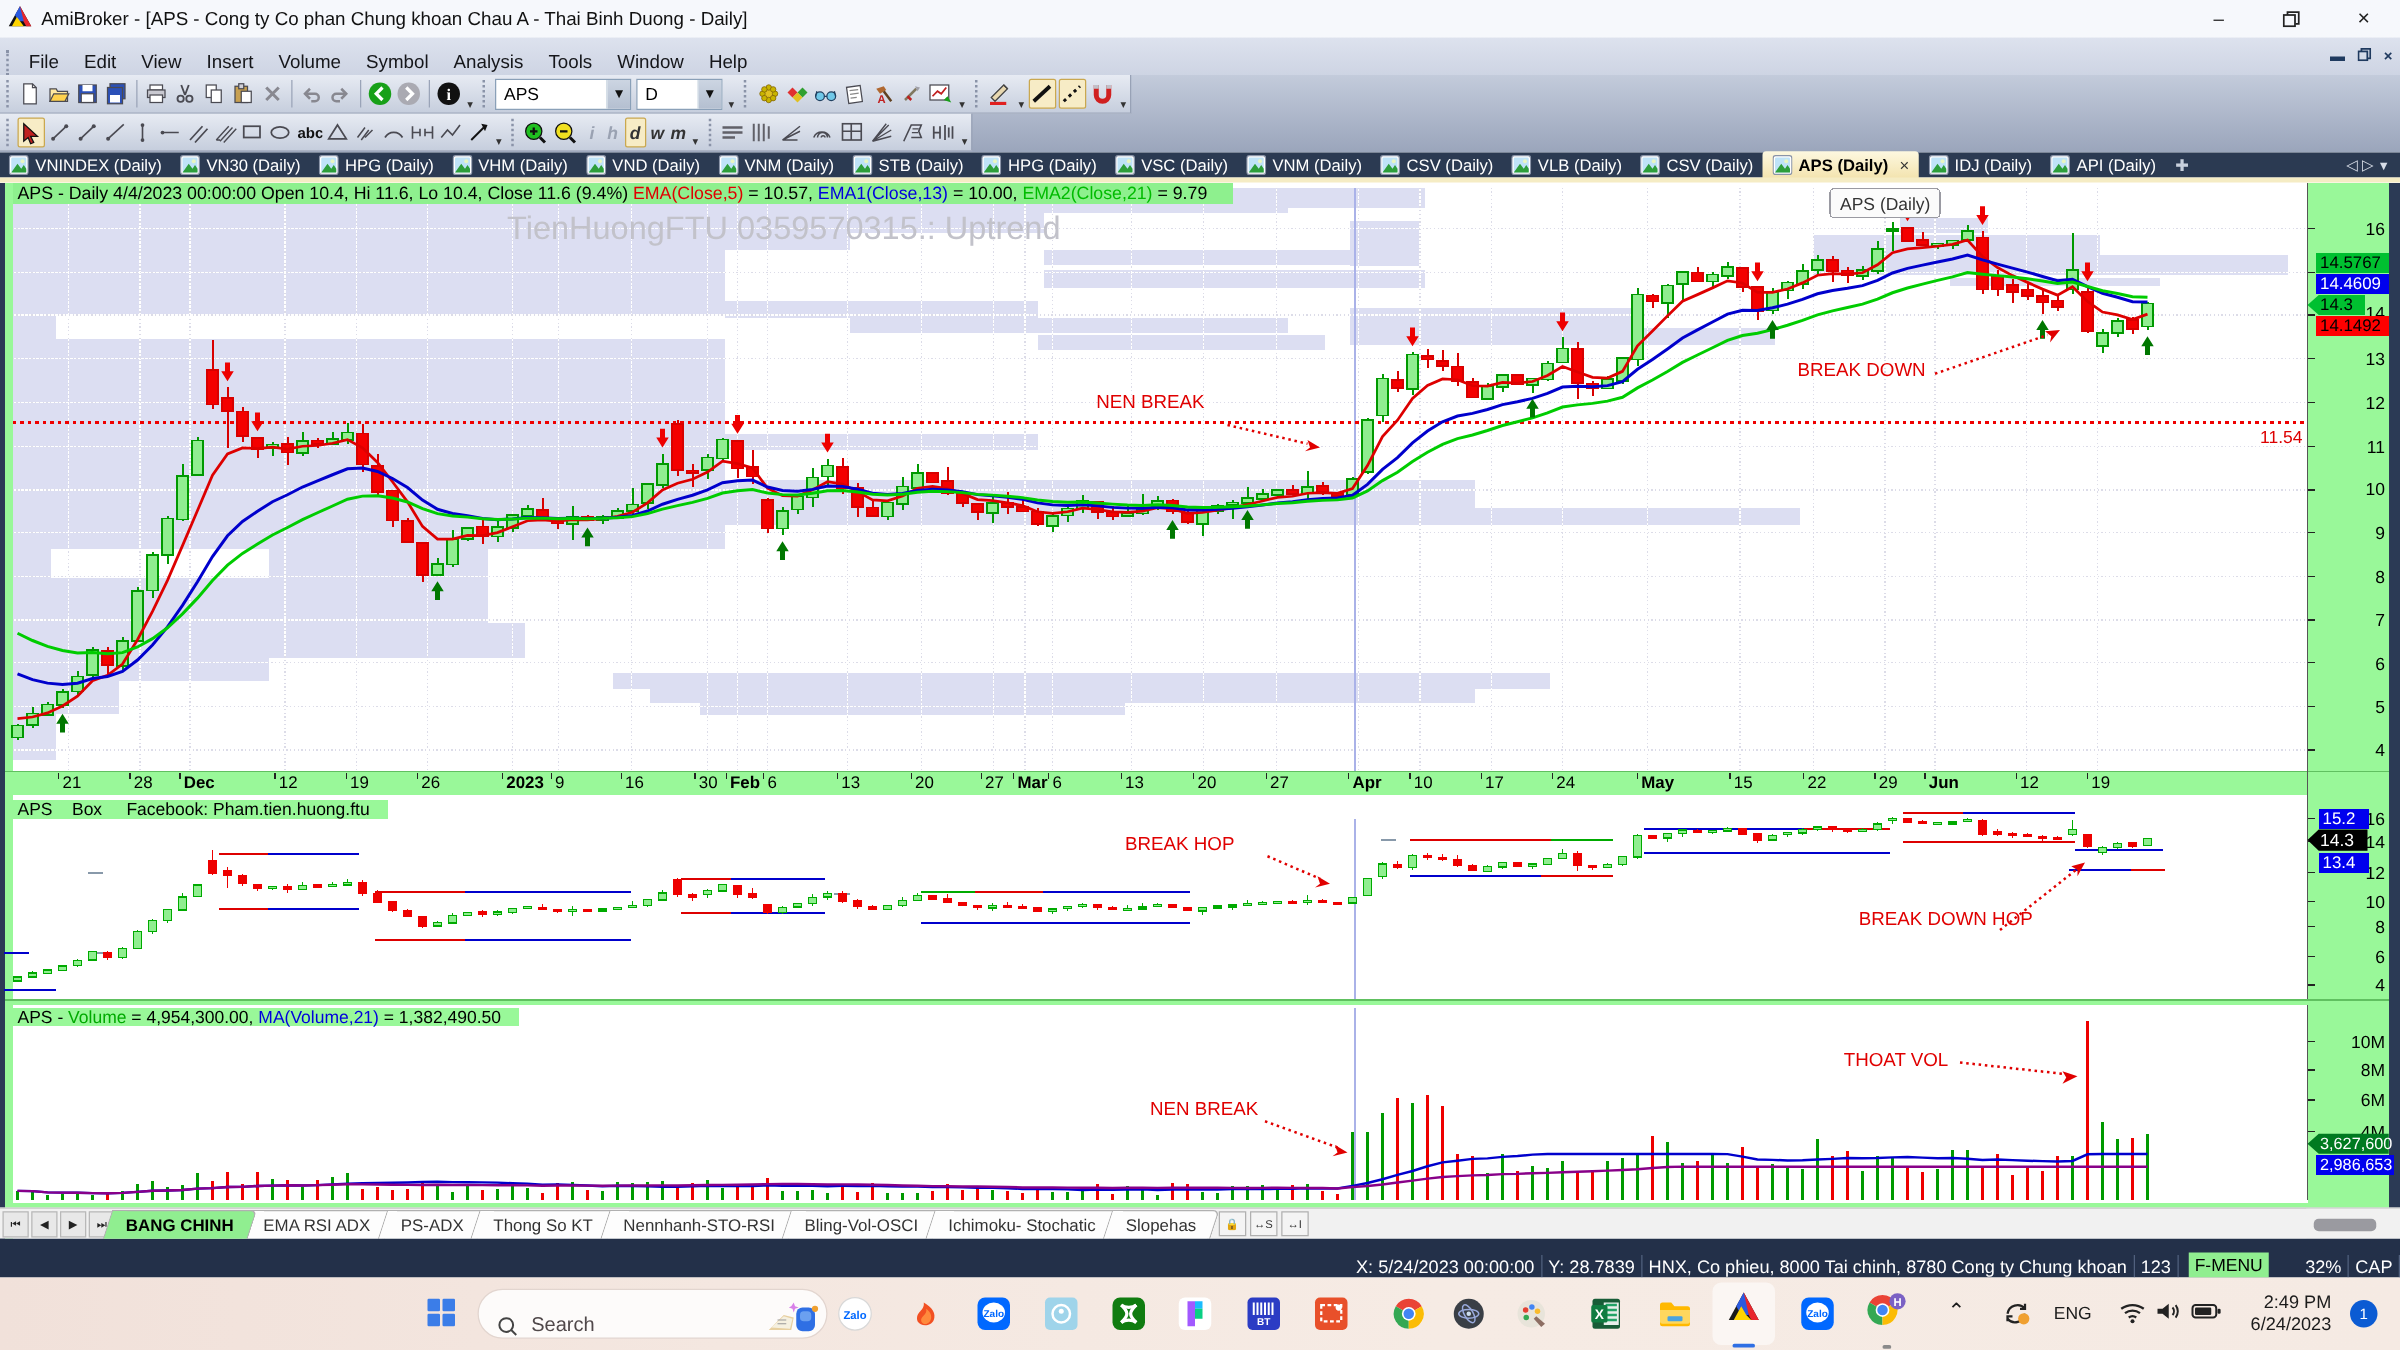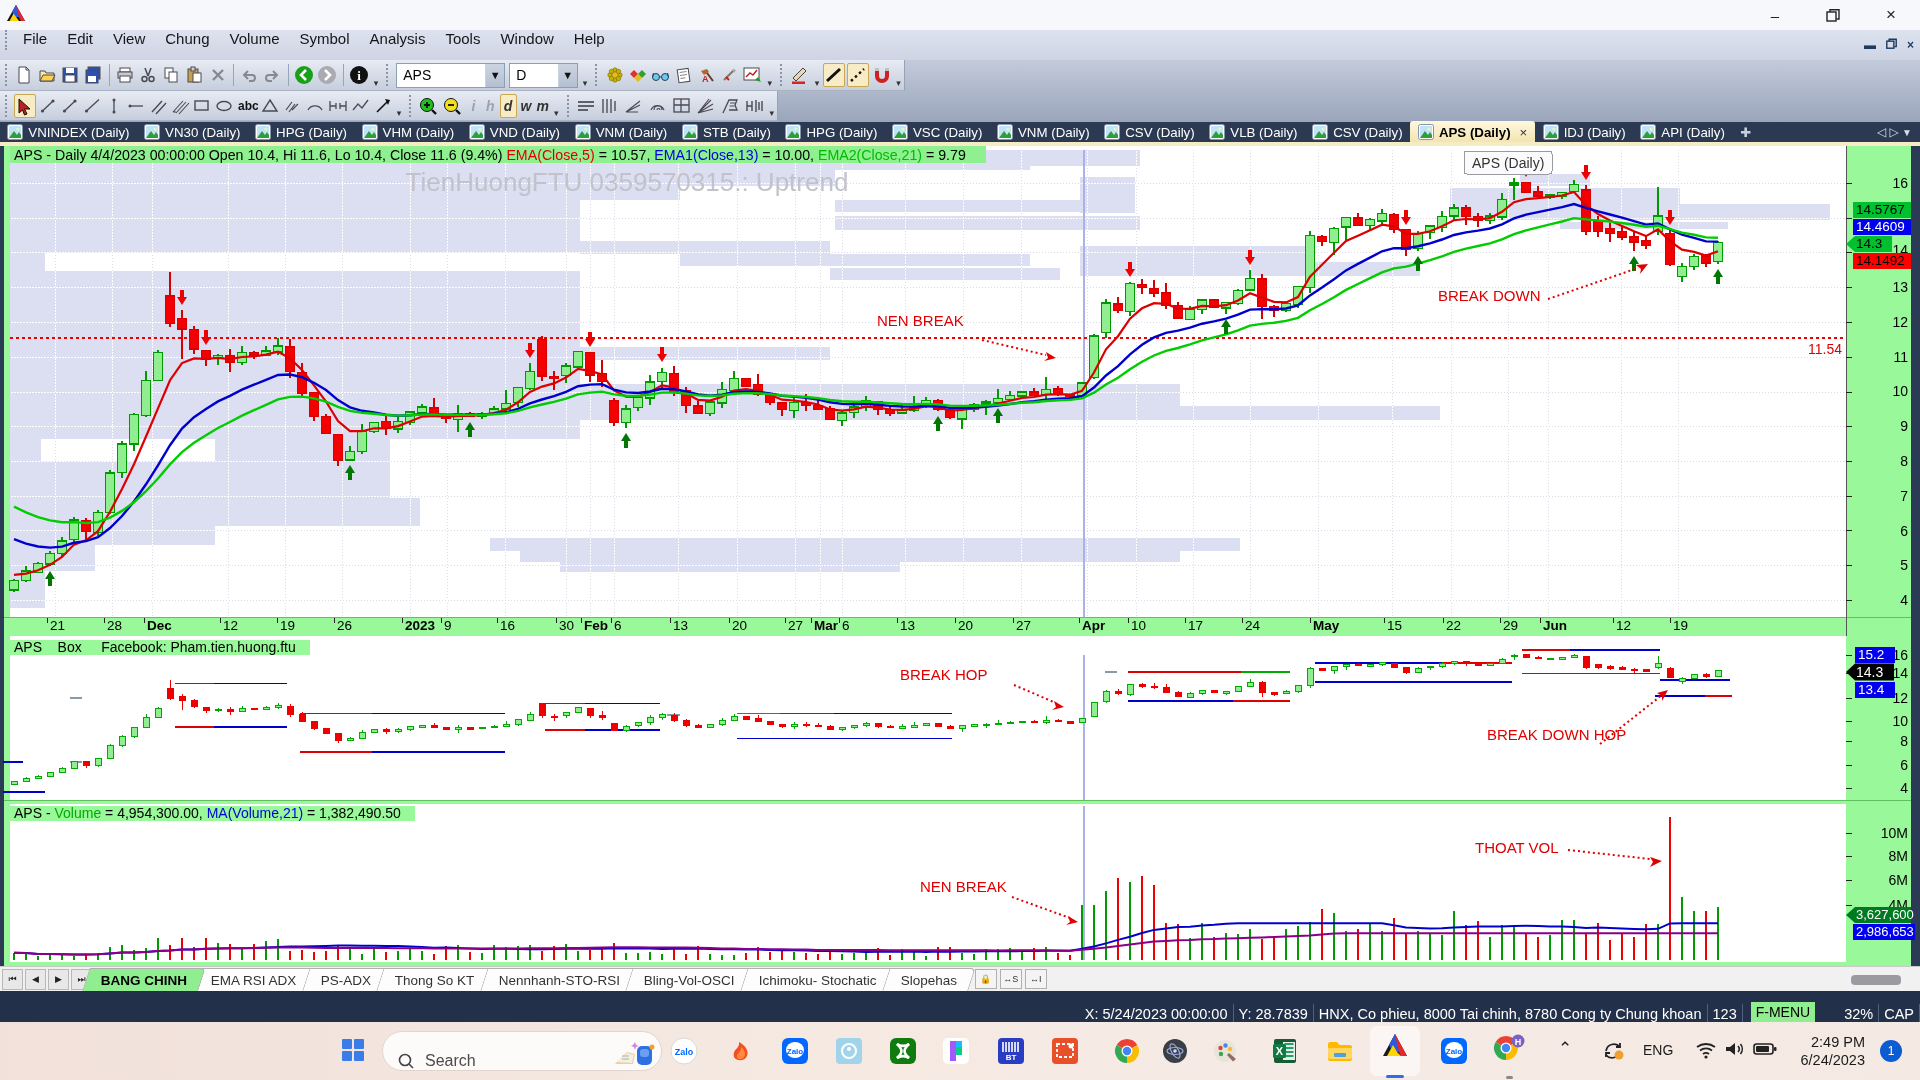--- a/index.html
+++ b/index.html
@@ -1,20 +1,20 @@
 <!DOCTYPE html>
 <html><head><meta charset="utf-8"><title>AmiBroker</title><style>
 *{margin:0;padding:0;box-sizing:border-box}
 html,body{width:1920px;height:1080px;overflow:hidden;font-family:"Liberation Sans",sans-serif;background:#fff}
 #titlebar{position:absolute;left:0;top:0;width:1920px;height:30px;background:#f6f8fc;display:flex;align-items:center}
 #titlebar .ticon{margin-left:6px;margin-right:7px}
 #titlebar .ttext{font-size:15px;color:#111}
 .wbtns{position:absolute;top:0;right:0;height:30px;display:flex}
 .wbtn{width:58px;height:30px;display:flex;align-items:center;justify-content:center;font-size:15px;color:#222}
-#menubar{position:absolute;left:0;top:30px;width:1920px;height:40px;background:linear-gradient(#dde2ee,#c9d0e0);display:flex;border-bottom:1px solid #b5bccc}
+#menubar{position:absolute;left:0;top:30px;width:1920px;height:40px;background:linear-gradient(#dde2ee,#c9d0e0);display:flex;align-items:center;border-bottom:1px solid #b5bccc}
 .mgrip{width:4px;height:20px;margin-left:5px;margin-right:4px;border-left:2px dotted #8a93a8}
 #menubar span.mi{font-size:15px;color:#15161a;padding:0 10px}
 .mdictl{position:absolute;right:6px;top:8px;display:flex;gap:10px;color:#1f3a5f;font-size:12px;font-weight:bold}
 #tbwrap{position:absolute;left:0;top:60px;width:1920px;height:62px;background:linear-gradient(#c3cbdb,#9aa5bb)}
 .tb{display:flex;align-items:center;background:linear-gradient(#e7ebf3,#c6cedd);border-bottom:1px solid #aab2c4;width:905px;border-right:1px solid #98a2b6}
 .tb+.tb{width:778px}
 .tbtn{display:inline-flex;align-items:center;justify-content:center;width:24px;height:24px;margin:0 1px;border-radius:2px}
 .tbtn.sel{background:#f7ecc6;border:1px solid #caa84f}
 .tsep{width:1px;height:22px;background:#9aa4b8;margin:0 4px}
 .tgrip{width:3px;height:22px;margin:0 5px;border-left:2px dotted #8a93a8}
@@ -59,37 +59,38 @@
 #notif{position:absolute;right:18px;top:18px;width:22px;height:22px;border-radius:50%;background:#0b5bd3;color:#fff;font-size:12px;display:flex;align-items:center;justify-content:center}
 </style></head>
 <body>
 <div id="titlebar">
     <span class="ticon"><svg width="20" height="20" viewBox="0 0 20 20">
         <path d="M10 2 L19 18 H1 Z" fill="#111"></path>
         <path d="M10 2 L19 18 L15 18 L8 6 Z" fill="#e8262d"></path>
         <path d="M10 2 L6 9 L9 14 L13 14 Z" fill="#2a5ae0"></path>
         <path d="M3.5 18 L7.5 10.5 L10.5 14.5 L13 18 Z" fill="#ffd400"></path>
       </svg></span>
+    <span class="ttext">AmiBroker - [APS - Cong ty Co phan Chung khoan Chau A - Thai Binh Duong - Daily]</span>
 <span class="wbtns">
       <span class="wbtn">–</span>
       <span class="wbtn">
         <svg width="14" height="14" viewBox="0 0 14 14">
           <rect x="1" y="4" width="9" height="9" fill="none" stroke="#222" stroke-width="1.4"></rect>
           <path d="M4 4 V1.7 H13 V11 H10.5" fill="none" stroke="#222" stroke-width="1.4"></path>
         </svg>
       </span>
       <span class="wbtn" style="font-size:17px">×</span>
     </span>
   </div>
 <div id="menubar">
     <span class="mgrip"></span>
     <span class="mi">File</span>
     <span class="mi">Edit</span>
     <span class="mi">View</span>
-    <span class="mi">Chung</span>
+    <span class="mi">Insert</span>
     <span class="mi">Volume</span>
     <span class="mi">Symbol</span>
     <span class="mi">Analysis</span>
     <span class="mi">Tools</span>
     <span class="mi">Window</span>
     <span class="mi">Help</span>
 <span class="mdictl">
       <span>▬</span>
       <span><svg width="11" height="11" viewBox="0 0 14 14">
           <rect x="1" y="4" width="9" height="9" fill="none" stroke="#1f3a5f" stroke-width="1.8"></rect>

